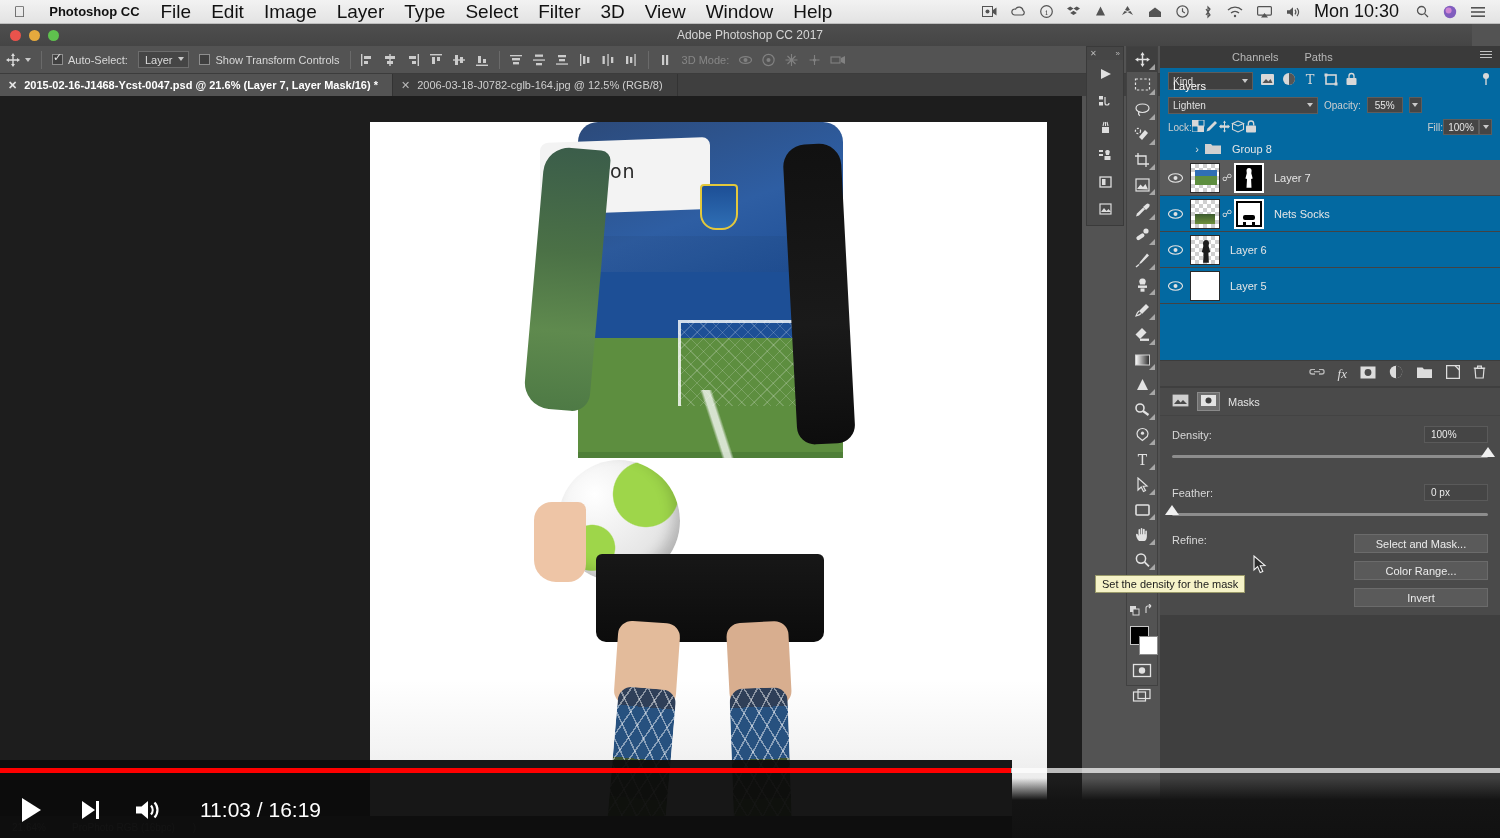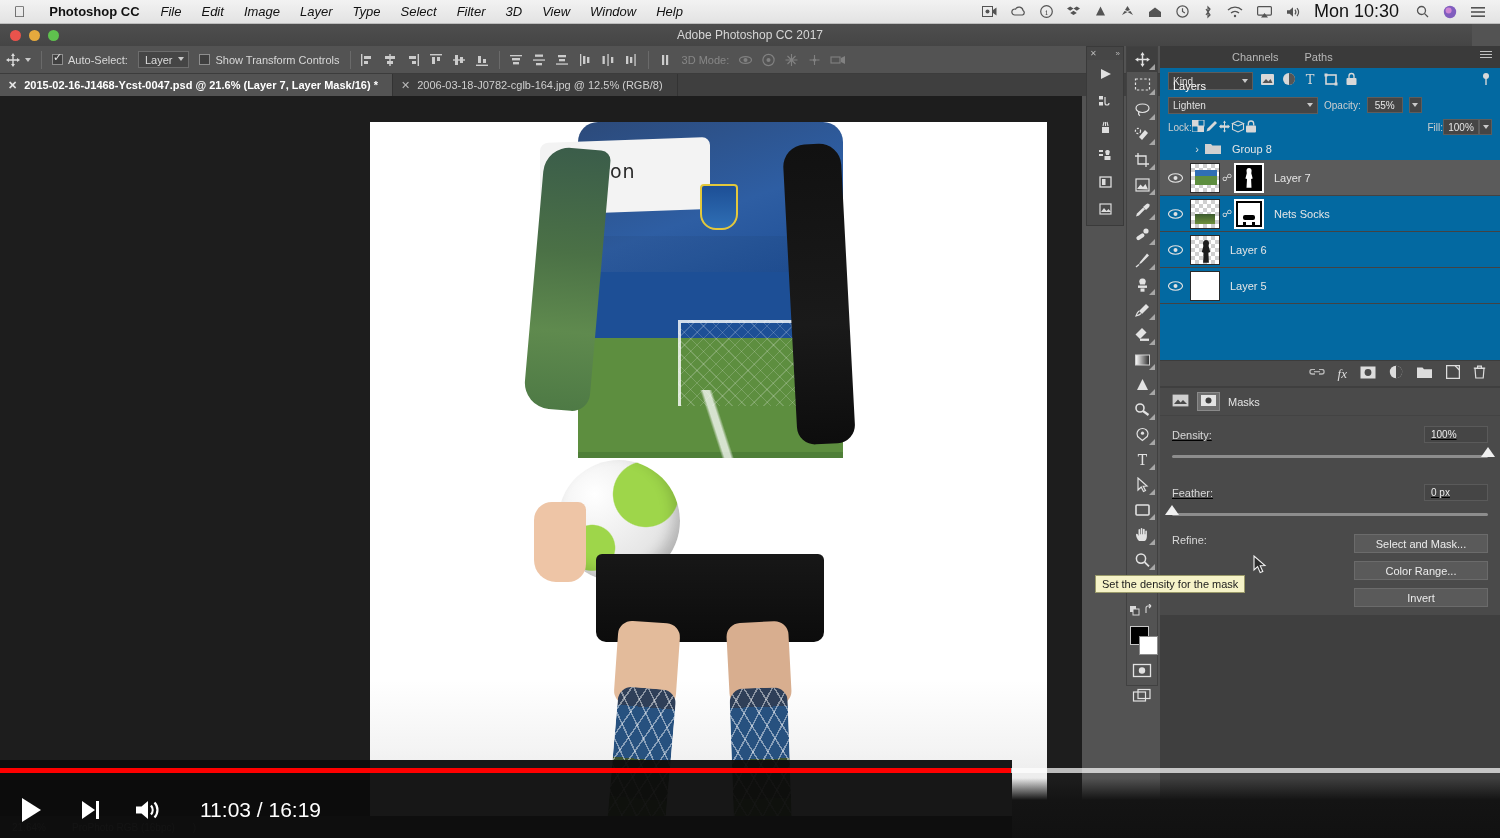--- a/index.html
+++ b/index.html
@@ -14,21 +14,21 @@
   
   .macbar {
     position: absolute; top: 0; left: 0; width: 1500px; height: 24px;
     background: linear-gradient(#f2f2f2, #e3e3e3);
     border-bottom: 1px solid #bdbdbd;
     display: flex; align-items: center; z-index: 60;
     font-size: 13px; color: #111;
   }
   .macbar .apple { padding: 0 13px 0 14px; font-size: 15px; line-height: 1; }
   .macbar .appname { font-weight: bold; padding: 0 11px; font-size: 13px; }
-  .macbar .mi { padding: 0 10px; font-size: 13px; font-style: italic; }
+  .macbar .mi { padding: 0 10px; font-size: 19px; }
   .macbar .right { margin-left: auto; display: flex; align-items: center; padding-right: 8px; }
   .macbar .right .si { padding: 0 7px; display: flex; align-items: center; opacity: .82; }
   .macbar .clock { padding: 0 10px 0 6px; font-size: 18px; }
 
   
   .ps-window {
     position: absolute; top: 24px; left: 0; width: 1500px; height: 814px;
     background: #535353;
   }
   .ps-titlebar {
@@ -232,21 +232,21 @@
 
   .layers-footer { height: 26px; display: flex; align-items: center; justify-content: flex-end;
                    gap: 13px; padding-right: 14px; background: #4a4a4a; border-top: 1px solid #3c3c3c; }
 
   .props-body { background: #4a4a4a; }
   .props-head { height: 28px; display: flex; align-items: center; gap: 8px; padding: 0 12px;
                 border-bottom: 1px solid #434343; font-size: 11px; color: #e4e4e4; }
   .mask-row { height: 44px; display: flex; align-items: center; padding: 0 12px;
               border-bottom: 1px solid #434343; }
   .mask-thumb { width: 32px; height: 32px; background: #000; }
-  .slider-block { padding: 10px 12px 4px; text-decoration: underline; }
+  .slider-block { padding: 10px 12px 4px; }
   .slider-label-row { display: flex; align-items: center; justify-content: space-between; font-size: 11px; color: #d8d8d8; }
   .val-box { width: 64px; height: 17px; background: #454545; border: 1px solid #5a5a5a; color: #ececec;
              font-size: 10px; display: flex; align-items: center; padding-left: 6px; }
   .track { position: relative; height: 3px; background: #8d8d8d; margin-top: 12px; border-radius: 2px; }
   .knob { position: absolute; top: -8px; width: 0; height: 0; border-left: 7px solid transparent;
           border-right: 7px solid transparent; border-bottom: 10px solid #f0f0f0; }
   .refine-row { display: flex; align-items: flex-start; padding: 14px 12px 0; font-size: 11px; color: #d8d8d8; }
   .btn { width: 134px; height: 19px; background: #5a5a5a; border: 1px solid #6b6b6b; color: #ececec;
          font-size: 11px; display: flex; align-items: center; justify-content: center; margin-bottom: 8px; }
   .tooltip { position: absolute; background: #f6f3c8; border: 1px solid #9a9a6a; color: #1a1a1a;

